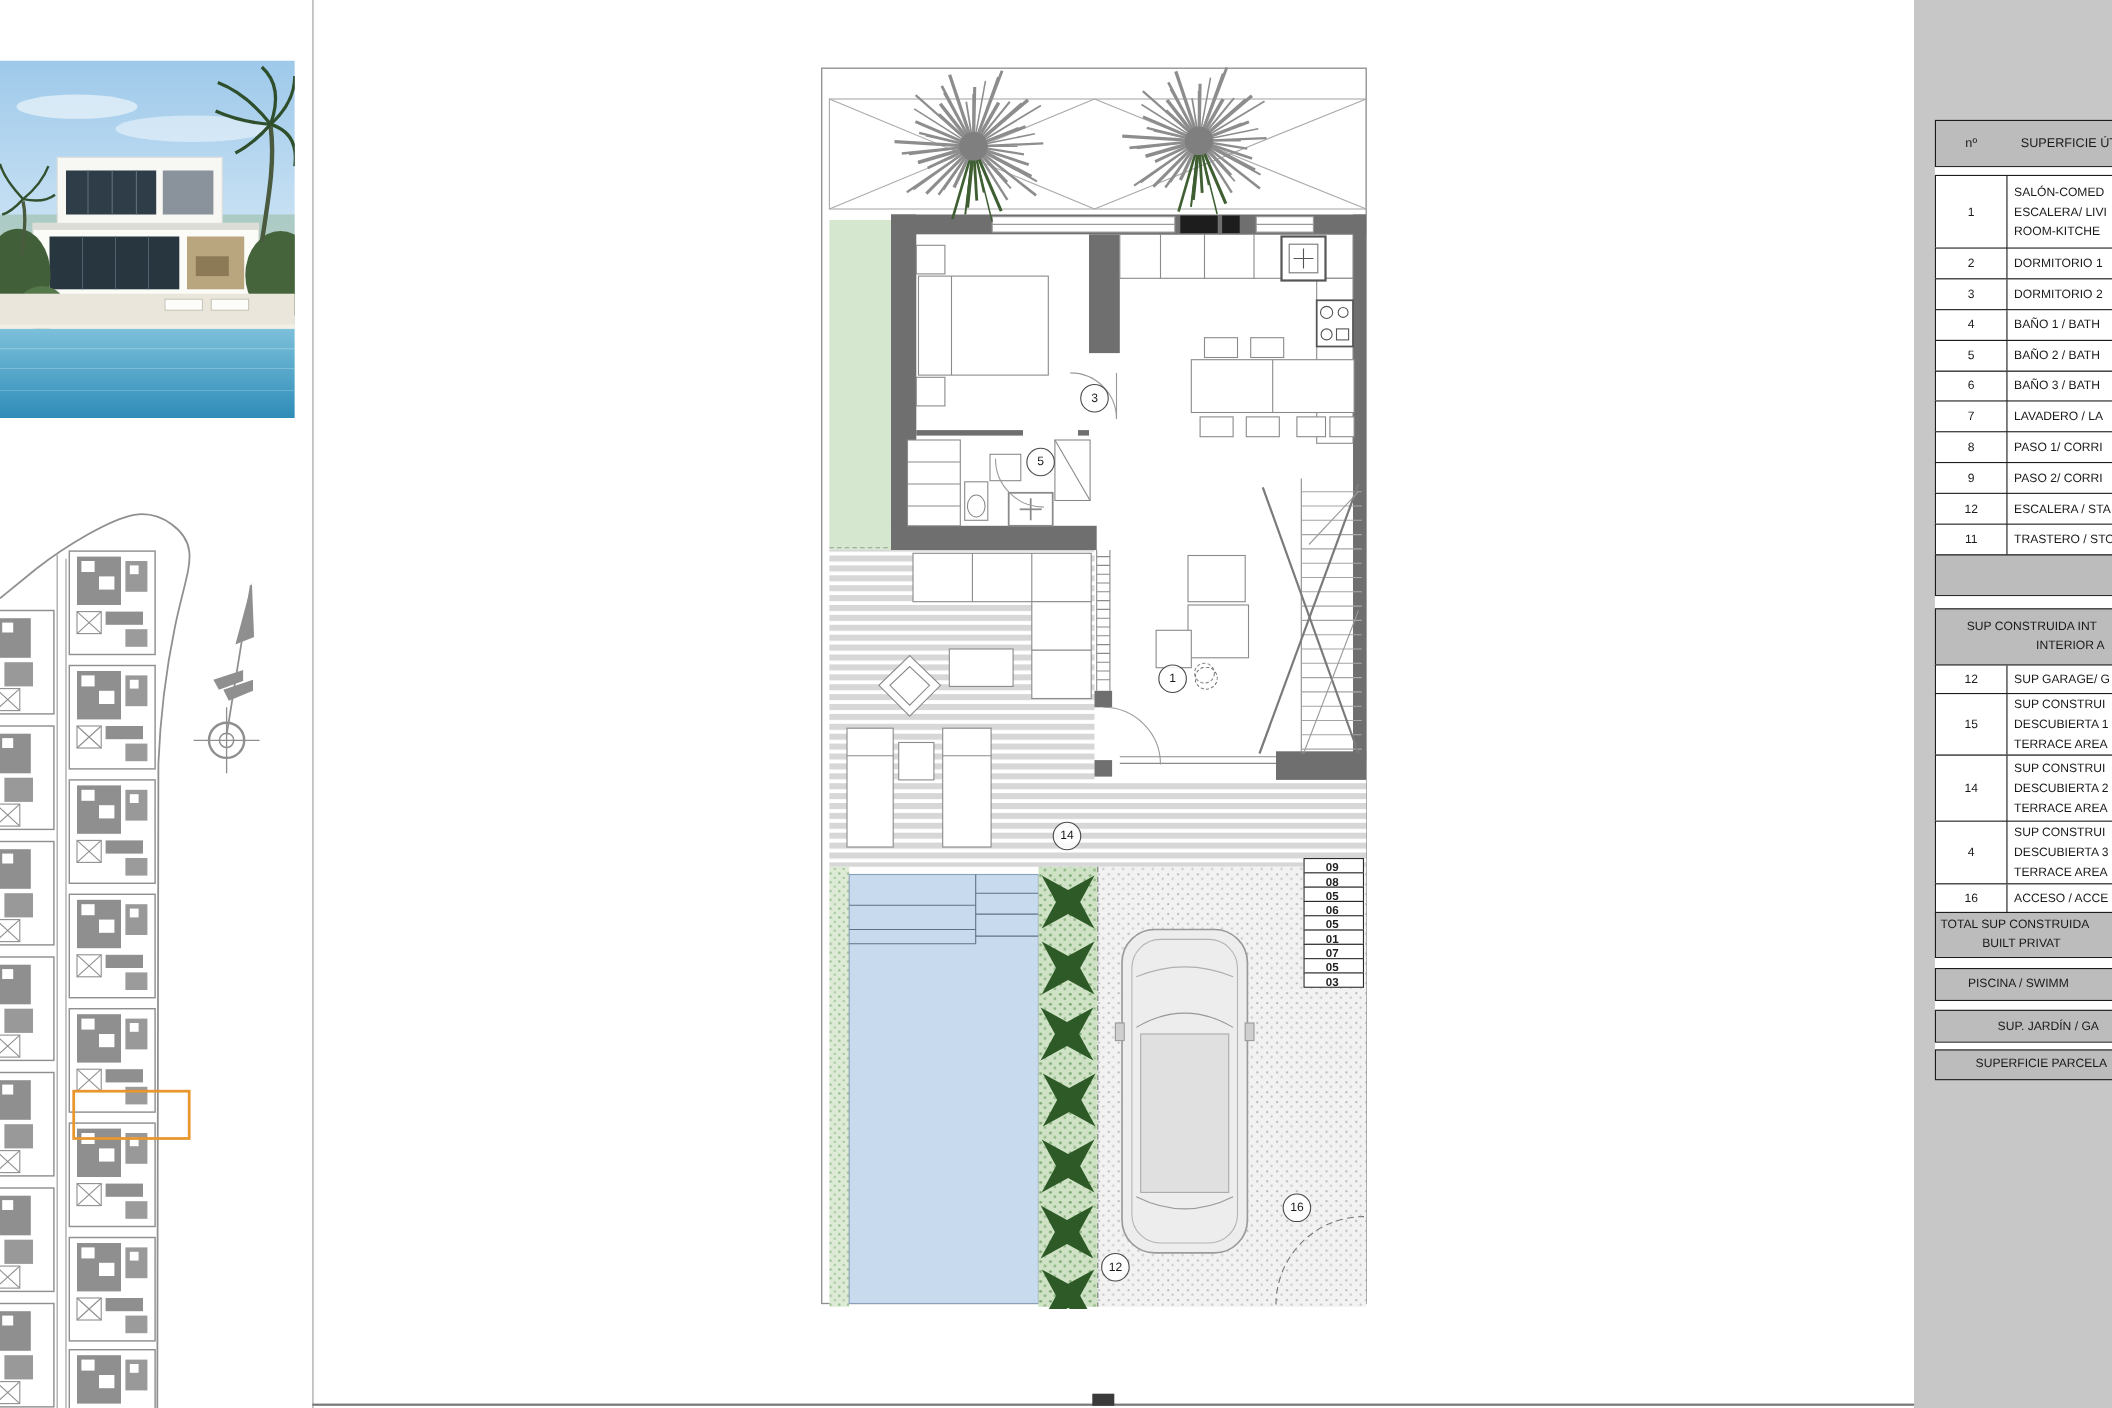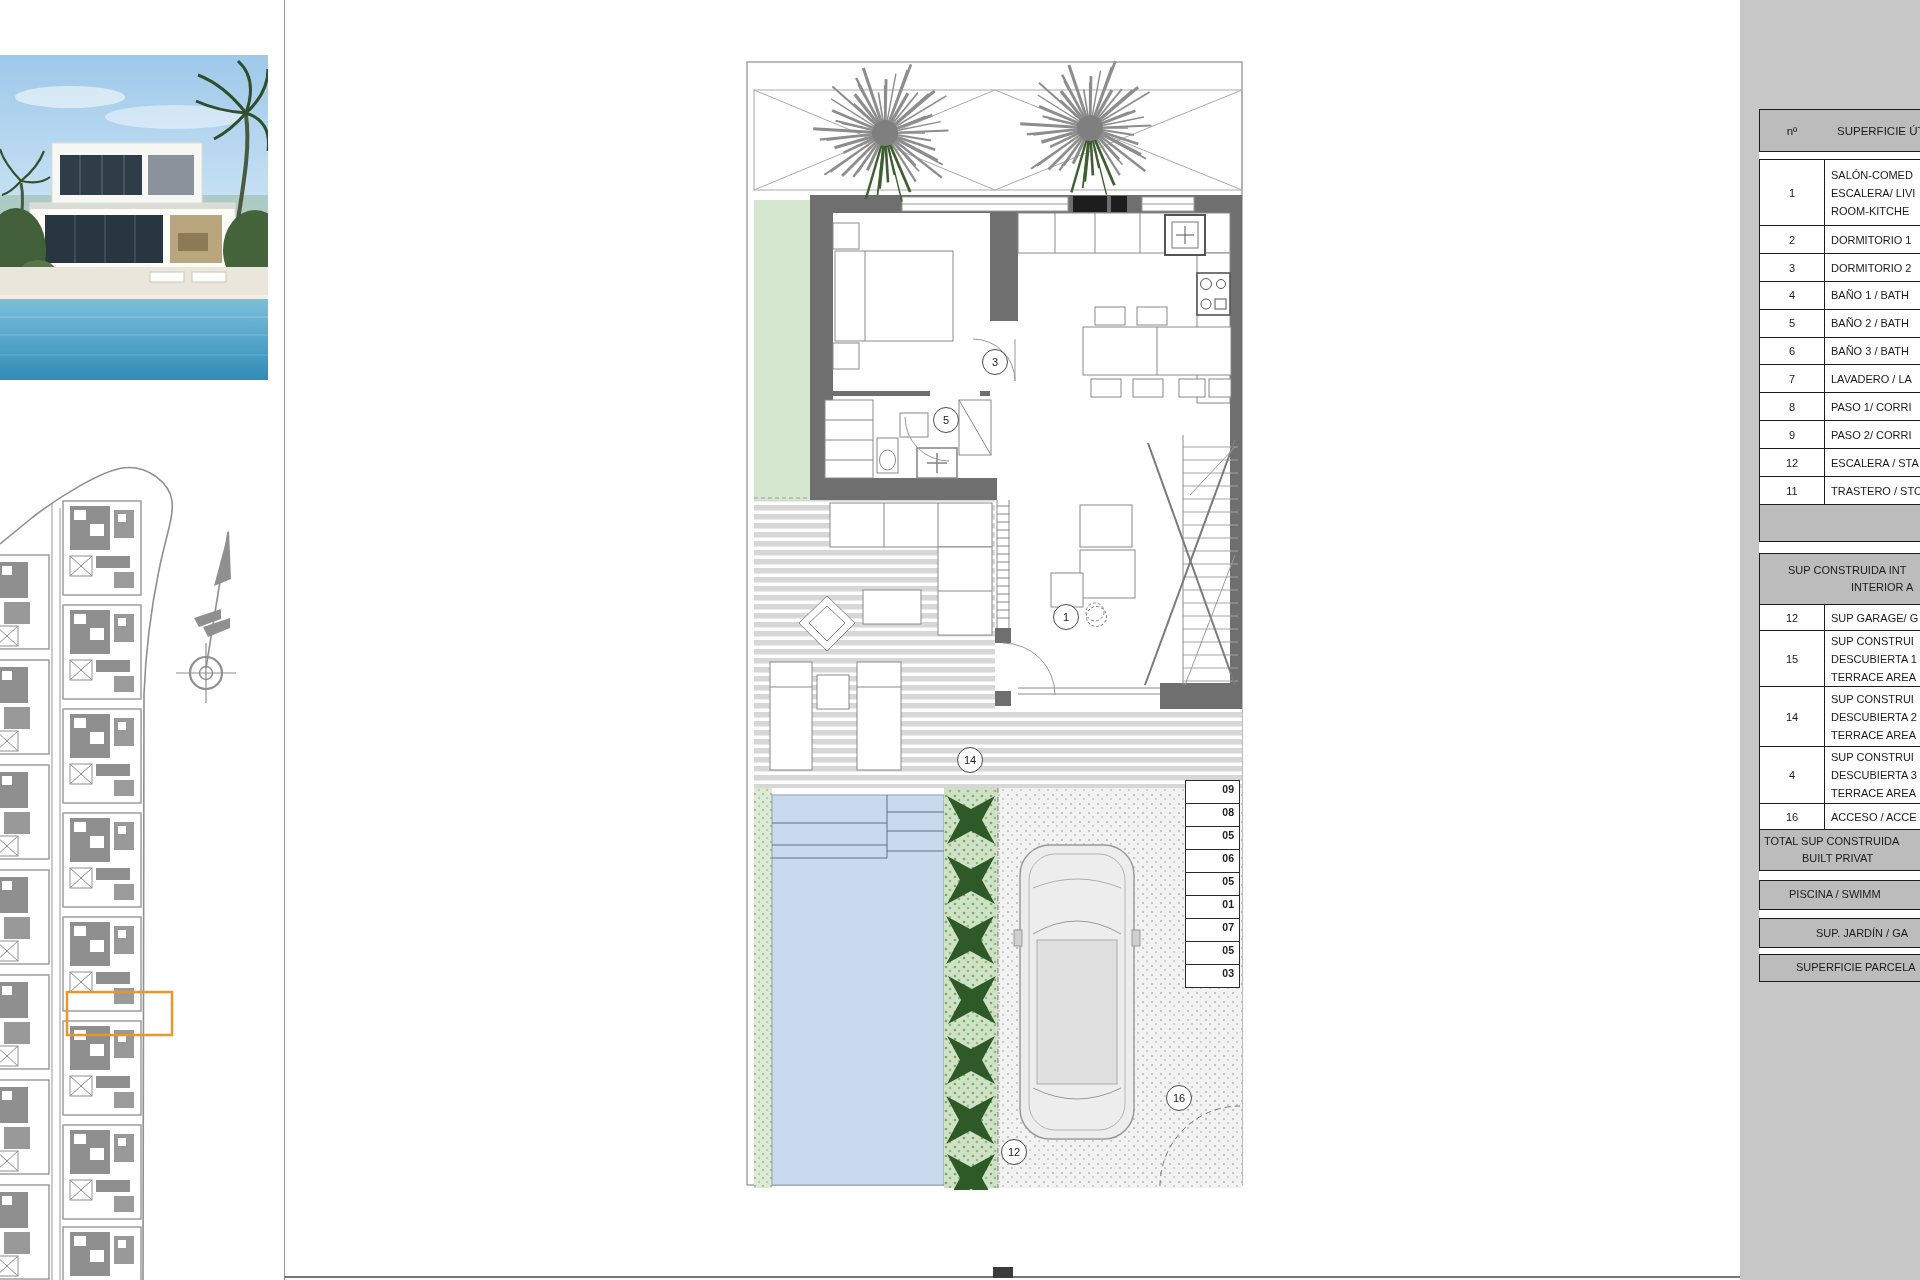--- a/index.html
+++ b/index.html
@@ -31,22 +31,22 @@
   .one-band{height:30px;}
   .parcela-band{height:28px;}
 
   
   .clabel{position:absolute;width:24px;height:24px;border:1.2px solid #4a4a4a;border-radius:50%;
           background:rgba(255,255,255,.88);font-size:11px;display:flex;align-items:center;justify-content:center;z-index:6;}
   .dashcircle{position:absolute;width:19px;height:19px;border:1.2px dashed #777;border-radius:50%;z-index:6;}
 
   
   .steps{position:absolute;left:1185px;top:781px;width:55px;z-index:6;}
-  .step{box-sizing:border-box;height:24px;border:1px solid #2a2a2a;margin-top:-1px;background:#fff;
-        font-size:10.5px;font-weight:bold;text-align:right;padding-right:5px;line-height:16.5px;color:#222;}
+  .step{box-sizing:border-box;height:14px;border:1px solid #2a2a2a;margin-top:-1px;background:#fff;
+        font-size:10.5px;font-weight:bold;text-align:right;padding-right:22px;line-height:16.5px;color:#222;}
 
   svg{position:absolute;}
   .photo{left:0;top:55px;}
   .siteplan{left:0;top:404px;}
   .plan{left:745px;top:55px;}
 </style>
 </head>
 <body>
 
 <div class="screen">

